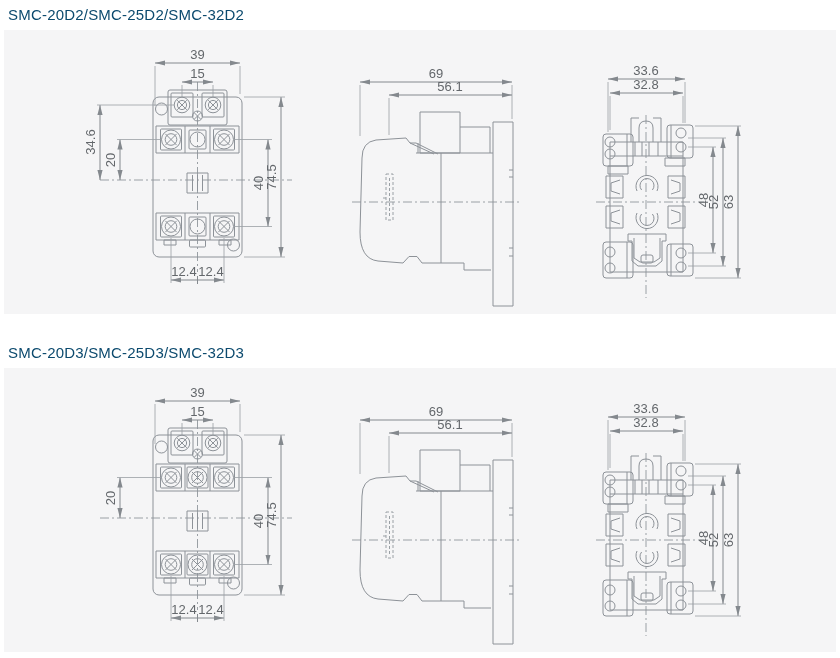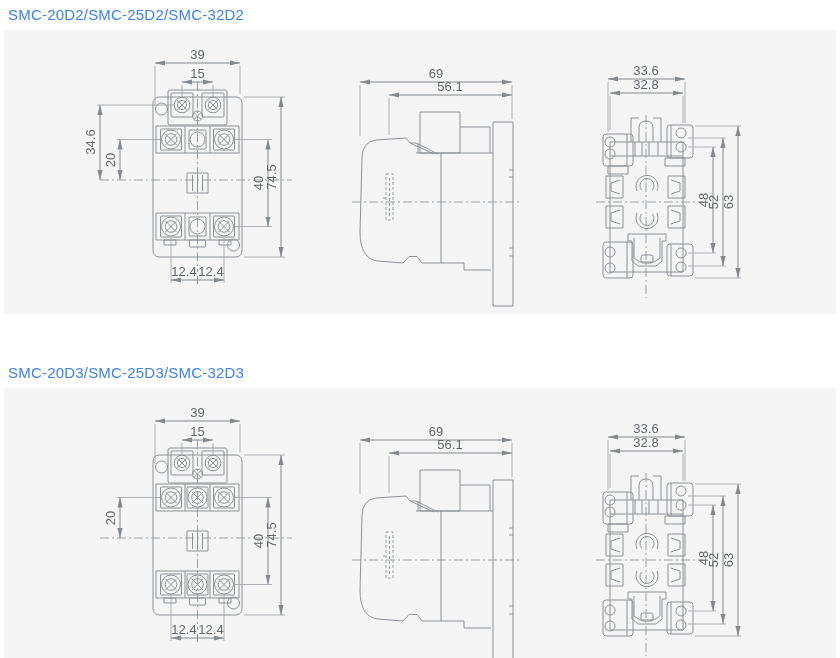--- a/index.html
+++ b/index.html
@@ -1,22 +1,22 @@
 <!DOCTYPE html>
 <html><head>
 <meta charset="utf-8">
 <style>
   html,body{margin:0;padding:0;background:#ffffff;}
   body{width:840px;height:658px;font-family:"Liberation Sans",sans-serif;}
   .page{width:840px;height:658px;padding-top:6px;box-sizing:border-box;background:#ffffff;}
   .section-title{
-    font-size:15px;font-weight:400;color:#3b82f6;letter-spacing:.2px;
+    font-size:15px;font-weight:400;color:#0c4a6e;letter-spacing:.2px;
     margin:0 0 6px 8px;height:18px;line-height:18px;
   }
-  .section-title.second{margin-top:50px;margin-bottom:7px;height:17px;line-height:17px;}
+  .section-title.second{margin-top:30px;margin-bottom:7px;height:17px;line-height:17px;}
   .panel{
     margin:0 4px;height:284px;background:#f5f5f6;overflow:hidden;text-align:right;
   }
   svg.drawing{display:block;}
   
   .ln{stroke:#8d9298;fill:none;stroke-width:1;stroke-linejoin:round;stroke-linecap:butt;}
   .cl{stroke:#9aa0a5;fill:none;stroke-width:1;stroke-dasharray:9 3 2 3;}
   .dash{stroke:#9aa0a5;fill:none;stroke-width:1;stroke-dasharray:3 2;}
   .dl{stroke:#84898e;fill:none;stroke-width:1;}
   .el{stroke:#9aa0a5;fill:none;stroke-width:0.8;}

